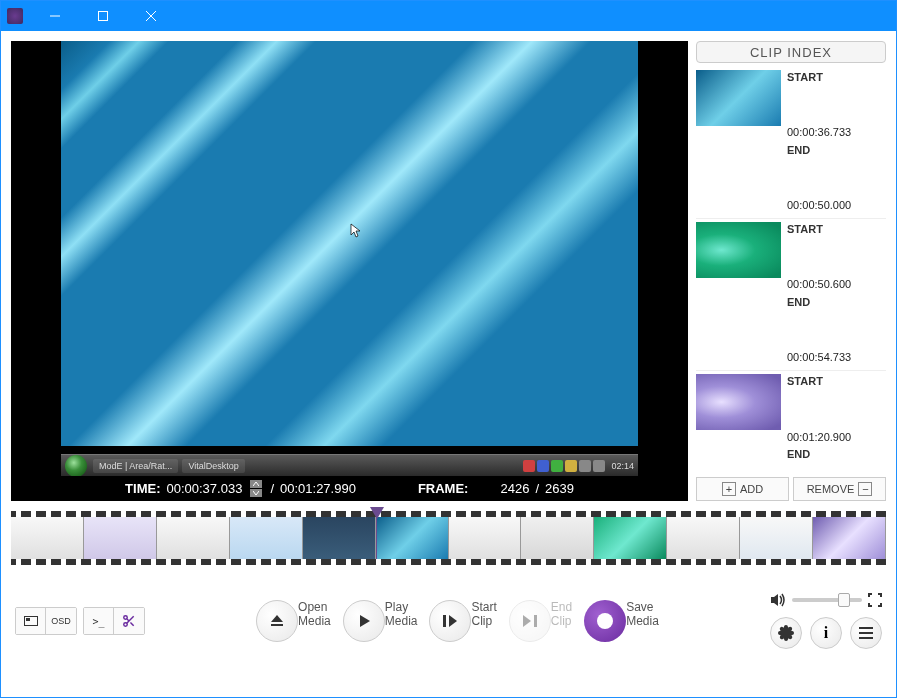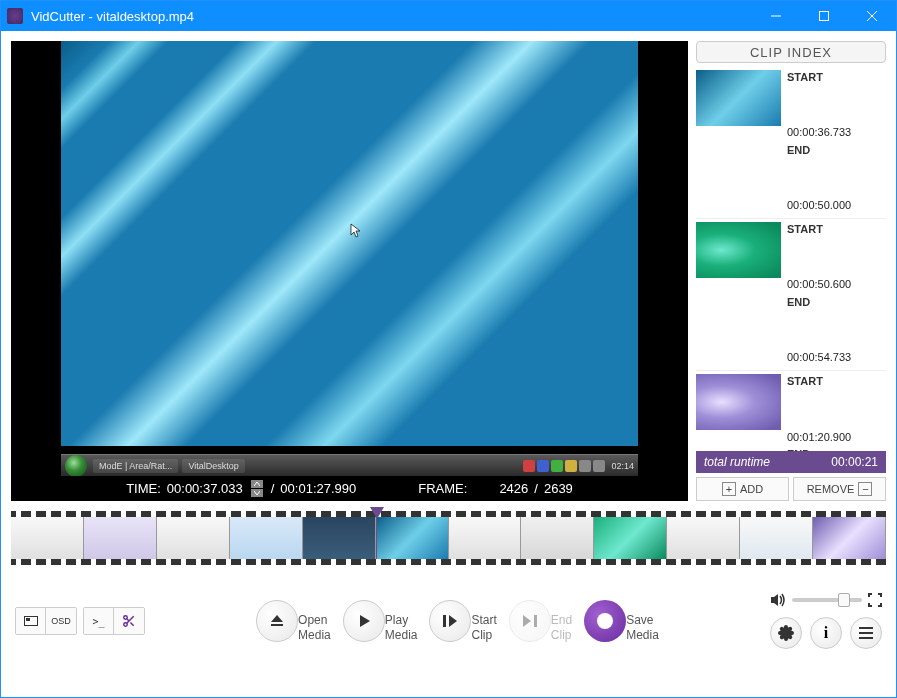--- a/index.html
+++ b/index.html
@@ -33,21 +33,21 @@
     background: radial-gradient(circle at 40% 35%, #9be09b 0%, #3a8f3a 40%, #1a5f1a 80%); margin-right: 6px; }
   .taskbar .tb-item { padding: 2px 6px; background: rgba(255,255,255,0.1); border-radius: 2px; margin-right: 4px; }
   .taskbar .tb-right { margin-left: auto; display: flex; gap: 2px; align-items: center; }
   .tb-icon { width: 12px; height: 12px; background: #888; border-radius: 2px; }
   .tb-icon.r1 { background: #d04040; }
   .tb-icon.r2 { background: #4060d0; }
   .tb-icon.r3 { background: #40b040; }
   .tb-icon.r4 { background: #d0b040; }
 
   .video-info { height: 25px; background: #000; color: #fff; display: flex; align-items: center; justify-content: center; gap: 6px; font-size: 13px; font-family: Arial, sans-serif; }
-  .video-info b { font-weight: normal; }
+  .video-info b { font-weight: bold; }
   .spin { display: inline-flex; flex-direction: column; gap: 1px; margin: 0 2px; }
   .spin-btn { width: 12px; height: 8px; background: #888; display: flex; align-items: center; justify-content: center; cursor: pointer; }
   .spin-btn svg { stroke: #fff; }
 
   .sidebar { width: 190px; margin-left: 8px; display: flex; flex-direction: column; justify-content: center; }
   .clip-index-header { height: 22px; border: 1px solid #ccc; border-radius: 4px; background: #f5f5f5; 
     display: flex; align-items: center; justify-content: center; font-size: 13px; color: #555; letter-spacing: 1px; }
   .clip-list { flex: 1; overflow-y: auto; margin-top: 4px; }
   .clip-item { display: flex; padding: 3px 0; border-bottom: 1px solid #eee; }
   .clip-thumb { width: 85px; height: 56px; background: #1a7bb0; margin-right: 6px; }
@@ -92,21 +92,21 @@
   .time-mark { flex: 1; text-align: left; position: relative; }
   .time-mark::before { content:""; position:absolute; top:-4px; left:0; width:1px; height:4px; background:#888; }
 
   .toolbar { display: flex; align-items: center; margin-top: 28px; padding: 0 4px; gap: 6px; }
   .tool-group { display: flex; border: 1px solid #ccc; border-radius: 2px; }
   .tool-group button { width: 30px; height: 26px; border: none; border-right: 1px solid #ccc; 
     background: #fafafa; display: flex; align-items: center; justify-content: center; cursor: pointer; 
     font-size: 10px; color: #333; text-align: right; }
   .tool-group button:last-child { border-right: none; }
   .main-actions { display: flex; gap: 12px; margin: 0 auto; }
-  .action-btn { display: flex; align-items: flex-end; cursor: pointer; }
+  .action-btn { display: flex; align-items: flex-start; cursor: pointer; }
   .action-btn .circ { width: 42px; height: 42px; border-radius: 50%; border: 1px solid #ccc; 
     background: radial-gradient(circle at 35% 35%, #fff, #e8e8e8); display: flex; align-items: center; justify-content: center; }
   .action-btn.disabled { opacity: 0.4; }
   .action-btn.primary .circ { border: none; background: radial-gradient(circle at 35% 35%, #a060d0, #6a2b9f); }
   .action-btn.primary .circ::after { content:""; width:16px; height:16px; border-radius:50%; background:#fff; }
   .action-label { font-size: 12px; color: #555; line-height: 1.2; }
   .right-tools { display: flex; align-items: center; gap: 10px; }
   .vol-row { display: flex; align-items: center; gap: 6px; }
   .slider { width: 70px; height: 4px; background: #ccc; border-radius: 2px; position: relative; }
   .slider .knob { position: absolute; right: 12px; top: -5px; width: 12px; height: 14px; background: #fafafa; border: 1px solid #aaa; border-radius: 2px; }
@@ -115,21 +115,20 @@
     justify-content: center; cursor: pointer; }
   .icon-btn svg { stroke: #333; fill: #333; }
   .fullscreen-icon { cursor: pointer; }
 </style>
 </head>
 <body>
 
 <div class="window">
   <div class="titlebar">
     <div class="app-icon"></div>
-    <div class="title">VidCutter - vitaldesktop.mp4</div>
     <div class="win-controls">
       <div class="win-btn">
         <svg width="10" height="10">
             <line x1="0" y1="5" x2="10" y2="5"></line>
           </svg>
       </div>
       <div class="win-btn">
         <svg width="10" height="10">
             <rect x="0.5" y="0.5" width="9" height="9"></rect>
           </svg>
@@ -217,24 +216,20 @@
           <div class="clip-item">
             <div class="clip-thumb c2"></div>
             <div class="clip-info">
               <div class="label">START</div>
               <div class="value">00:01:20.900</div>
               <div class="label">END</div>
               <div class="value">00:01:24.866</div>
             </div>
           </div>
         </div>
-        <div class="runtime-bar">
-          <span>total runtime</span>
-          <span class="rt-val">00:00:21</span>
-        </div>
         <div class="add-remove">
           <button>
             <span class="pm">+</span>
             <span>ADD</span>
           </button>
           <button>
             <span>REMOVE</span>
             <span class="pm">−</span>
           </button>
         </div>

